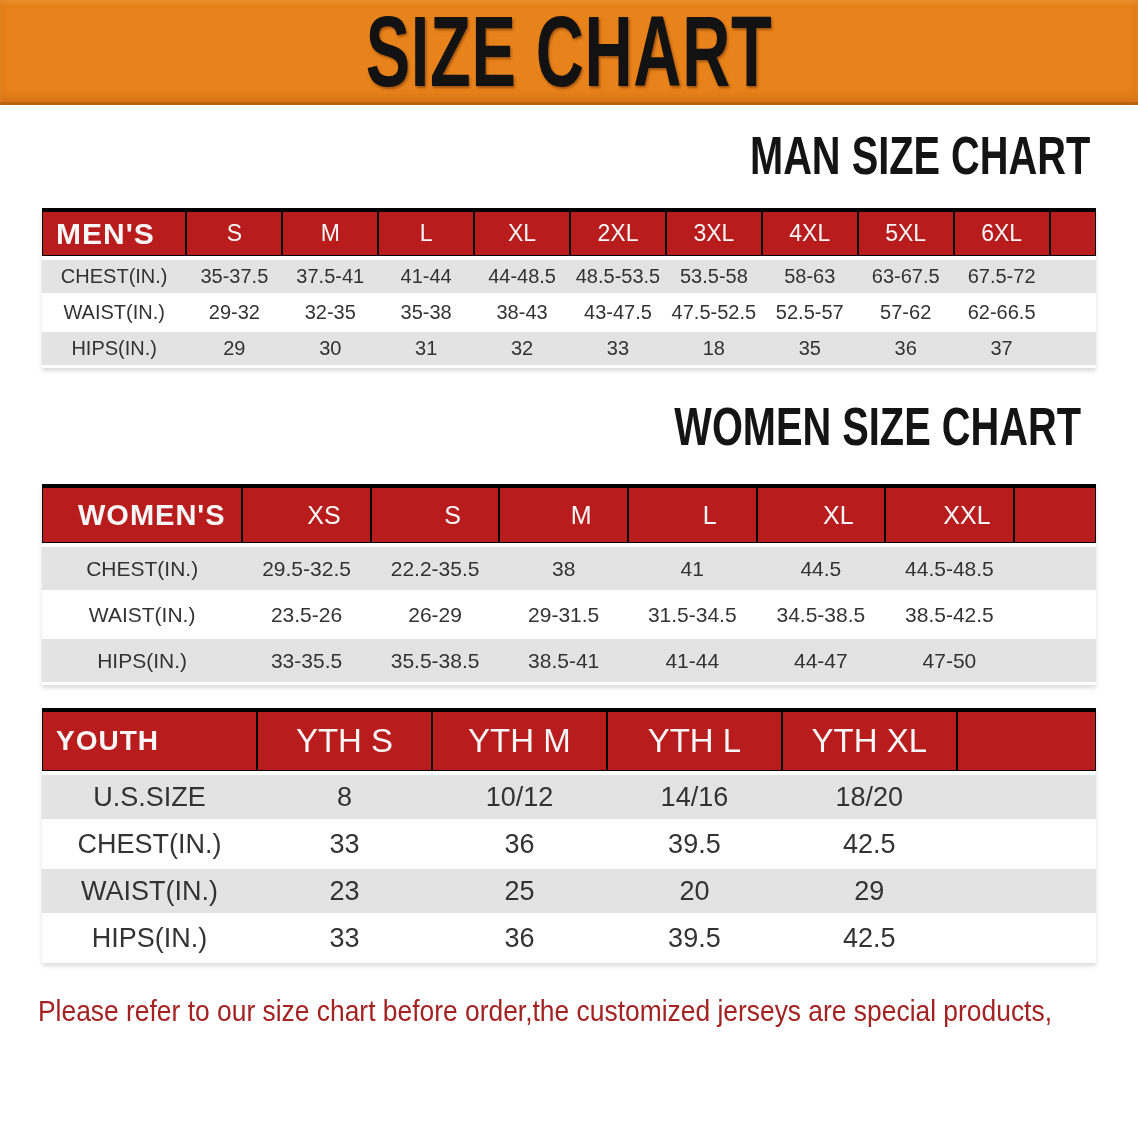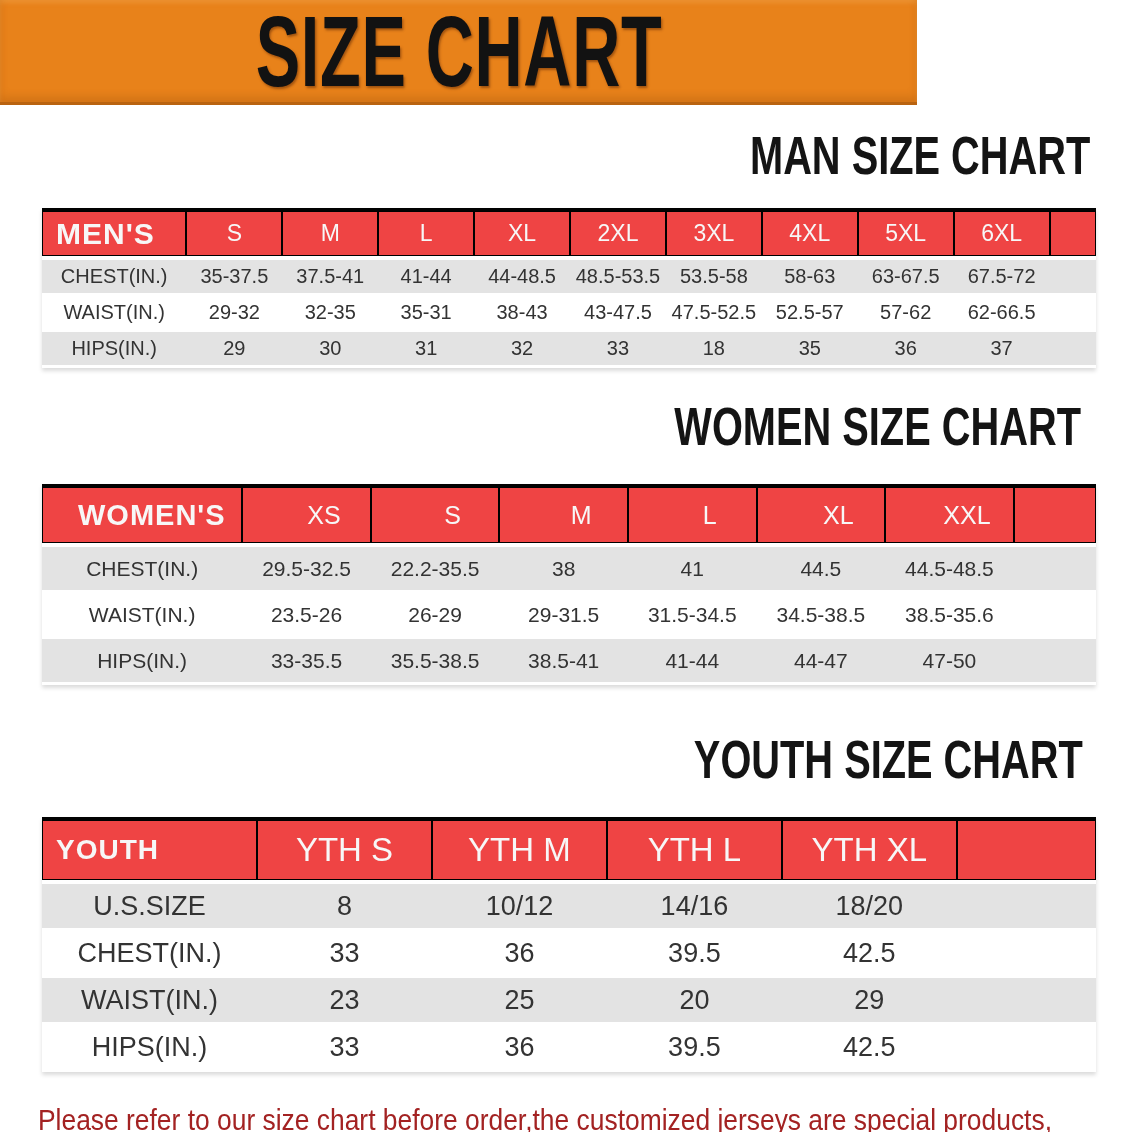--- a/index.html
+++ b/index.html
@@ -3,21 +3,21 @@
 <meta charset="utf-8">
 <style>
   html,body{margin:0;padding:0;}
   body{
     width:1138px;height:1132px;background:#ffffff;overflow:hidden;
     font-family:"Liberation Sans","DejaVu Sans",sans-serif;
     -webkit-font-smoothing:antialiased;
   }
   
   .banner{
-    width:917px;height:102px;background:#e8821a;
+    width:1138px;height:102px;background:#e8821a;
     display:flex;align-items:center;justify-content:center;
     border-bottom:3px solid #b96310;
     box-shadow:inset 0 -5px 8px rgba(110,50,0,.18), inset 0 3px 4px rgba(255,200,120,.25);
   }
   .banner-title{
     display:inline-block;font-size:98px;font-weight:700;color:#121212;
     transform:scale(0.68,1.02);letter-spacing:1px;
     text-shadow:2px 2px 3px rgba(70,25,0,.45);white-space:nowrap;
   }
   
@@ -29,21 +29,21 @@
   .h-man{margin-top:26px;}
   .h-women{margin-top:34px;}
   .h-youth{margin-top:50px;}
   
   .tblwrap{margin-left:42px;width:1054px;}
   .tw-men{margin-top:18px;}
   .tw-women{margin-top:23px;}
   .tw-youth{margin-top:23px;}
   table{width:100%;border-collapse:collapse;table-layout:fixed;box-shadow:0 3px 4px rgba(0,0,0,.14);}
   thead th{
-    background:#ef4444;color:#f7f7f7;font-weight:400;
+    background:#b91c1c;color:#f7f7f7;font-weight:400;
     border-top:3px solid #020202;border-bottom:4px solid #ffffff;
     box-shadow:inset 0 0 0 1px #000;
   }
   th.lblcell{text-align:left;padding-left:14px;font-weight:700;letter-spacing:1px;}
   tbody td{color:#333333;text-align:center;border-bottom:3px solid #ffffff;}
   tbody tr:nth-child(odd) td{background:#e3e3e3;}
   tbody tr:nth-child(even) td{background:#ffffff;}
   
   .tw-men thead th{height:43px;font-size:23px;}
   .tw-men th.lblcell{font-size:30px;}
@@ -116,21 +116,21 @@
             <td>53.5-58</td>
             <td>58-63</td>
             <td>63-67.5</td>
             <td>67.5-72</td>
             <td></td>
           </tr>
           <tr>
             <td>WAIST(IN.)</td>
             <td>29-32</td>
             <td>32-35</td>
-            <td>35-31</td>
+            <td>35-38</td>
             <td>38-43</td>
             <td>43-47.5</td>
             <td>47.5-52.5</td>
             <td>52.5-57</td>
             <td>57-62</td>
             <td>62-66.5</td>
             <td></td>
           </tr>
           <tr>
             <td>HIPS(IN.)</td>
@@ -187,40 +187,39 @@
             <td>44.5-48.5</td>
             <td></td>
           </tr>
           <tr>
             <td>WAIST(IN.)</td>
             <td>23.5-26</td>
             <td>26-29</td>
             <td>29-31.5</td>
             <td>31.5-34.5</td>
             <td>34.5-38.5</td>
-            <td>38.5-35.6</td>
+            <td>38.5-42.5</td>
             <td></td>
           </tr>
           <tr>
             <td>HIPS(IN.)</td>
             <td>33-35.5</td>
             <td>35.5-38.5</td>
             <td>38.5-41</td>
             <td>41-44</td>
             <td>44-47</td>
             <td>47-50</td>
             <td></td>
           </tr>
         </tbody>
       </table>
     </div>
 </section>
 
 <section>
-  <h2 class="sec-heading h-youth"><span class="cond">YOUTH SIZE CHART</span></h2>
   <div class="tblwrap tw-youth">
       <table>
         <colgroup>
           <col class="c-label">
           <col class="c-data">
           <col class="c-data">
           <col class="c-data">
           <col class="c-data">
           <col class="c-spacer">
         </colgroup>

